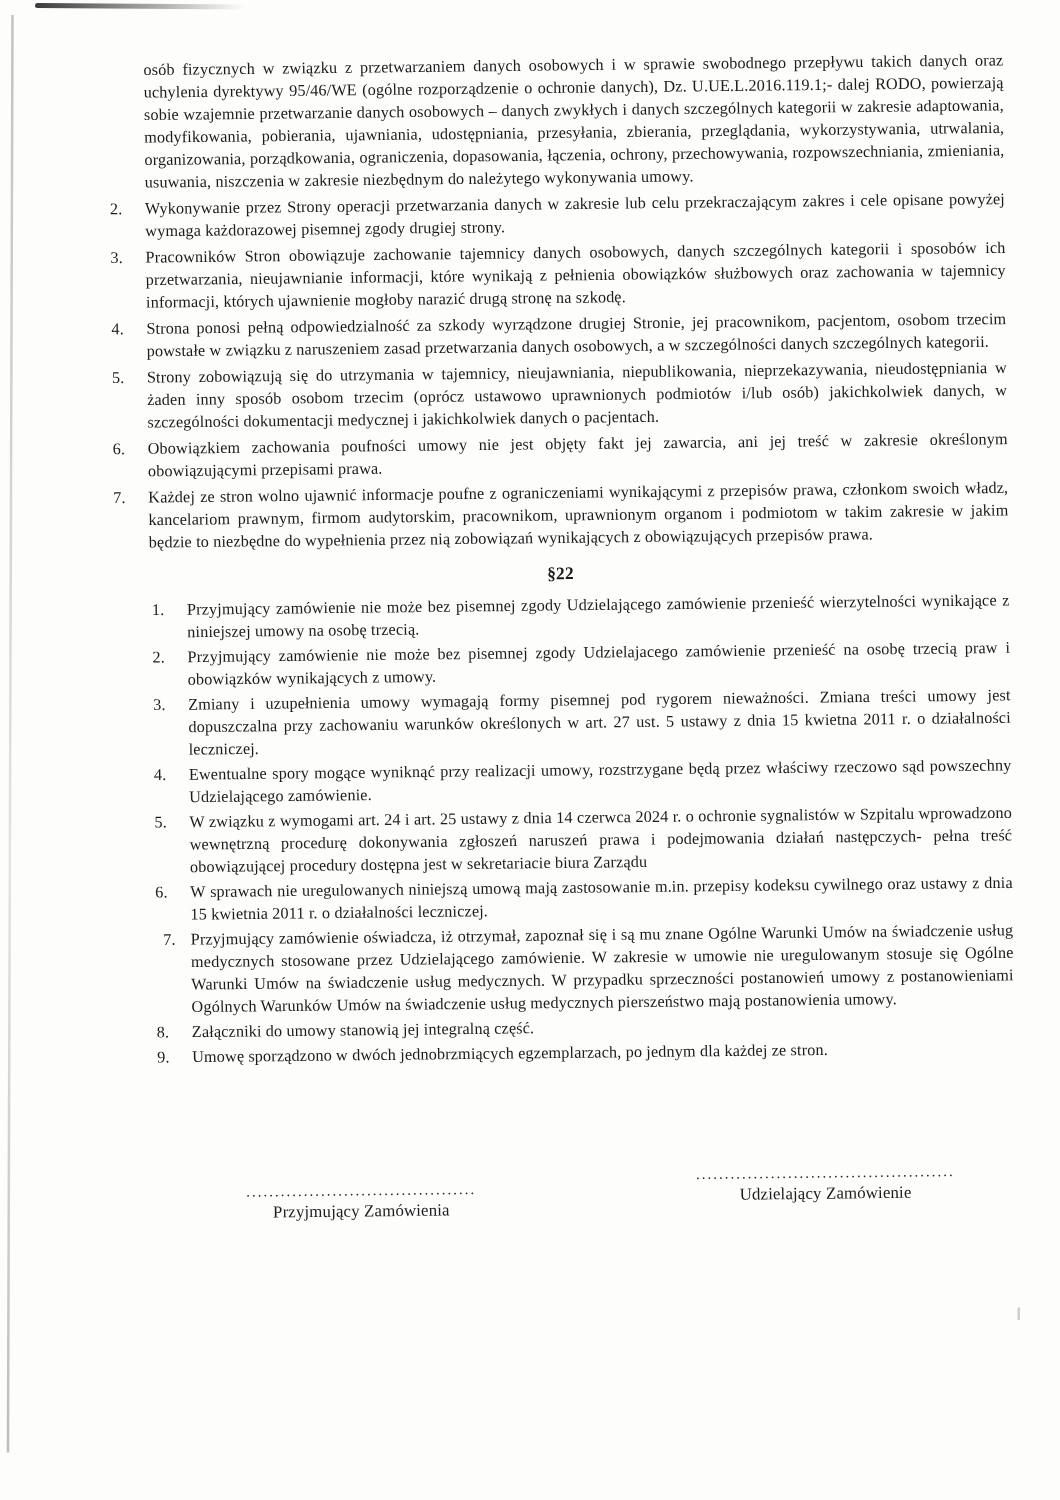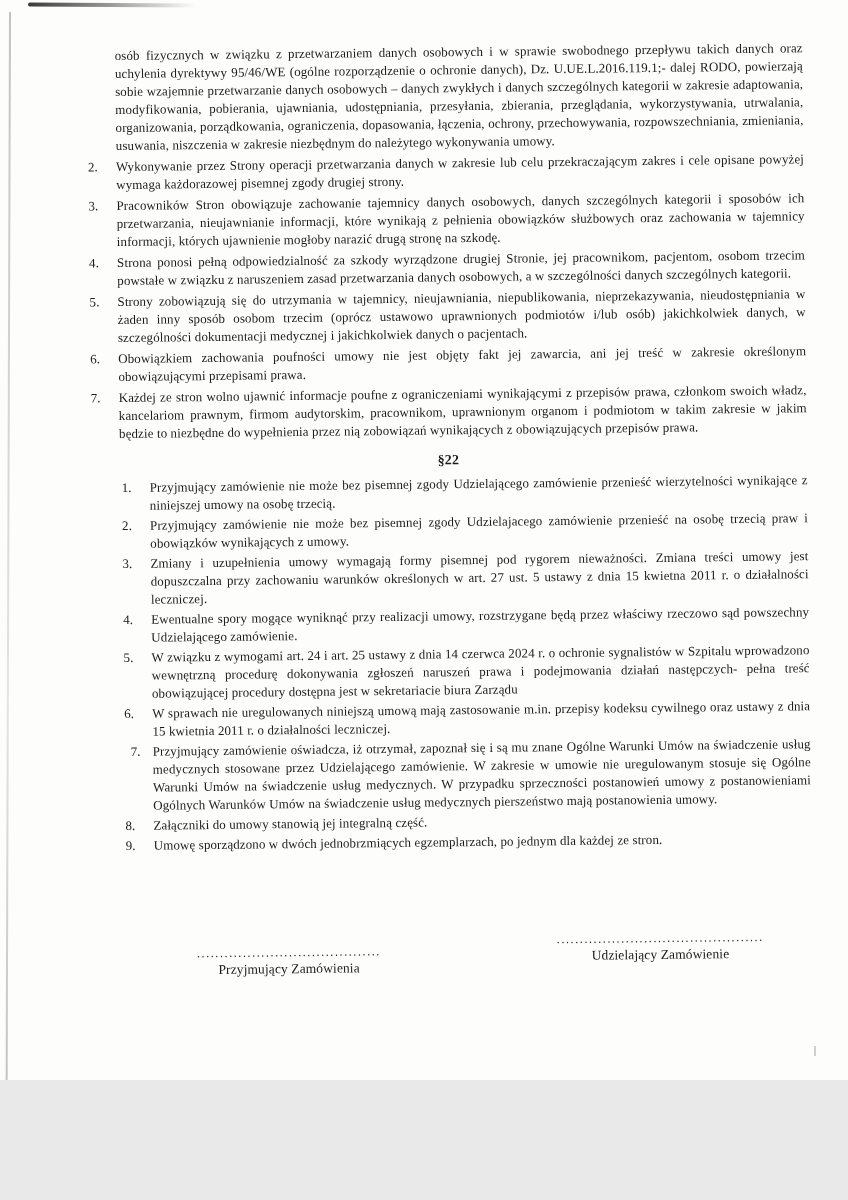--- a/index.html
+++ b/index.html
@@ -7,21 +7,21 @@
     --paper:#fdfdfc;
   }
   html,body{margin:0;padding:0;}
   body{
     width:848px;height:1200px;
     background:#e9e9e9;
     font-family:"Liberation Serif", serif;
   }
   .page{
     position:relative;
-    width:848px;height:1080px;
+    width:848px;height:1200px;
     background:var(--paper);
     overflow:hidden;
     color:var(--ink);
     font-family:Liberation Serif, serif;
   }
   
   .artifact-top{
     position:absolute;left:28px;top:3px;width:168px;height:4px;
     background:linear-gradient(to right, rgba(25,25,25,.85), rgba(25,25,25,0));
     transform:rotate(.4deg);

